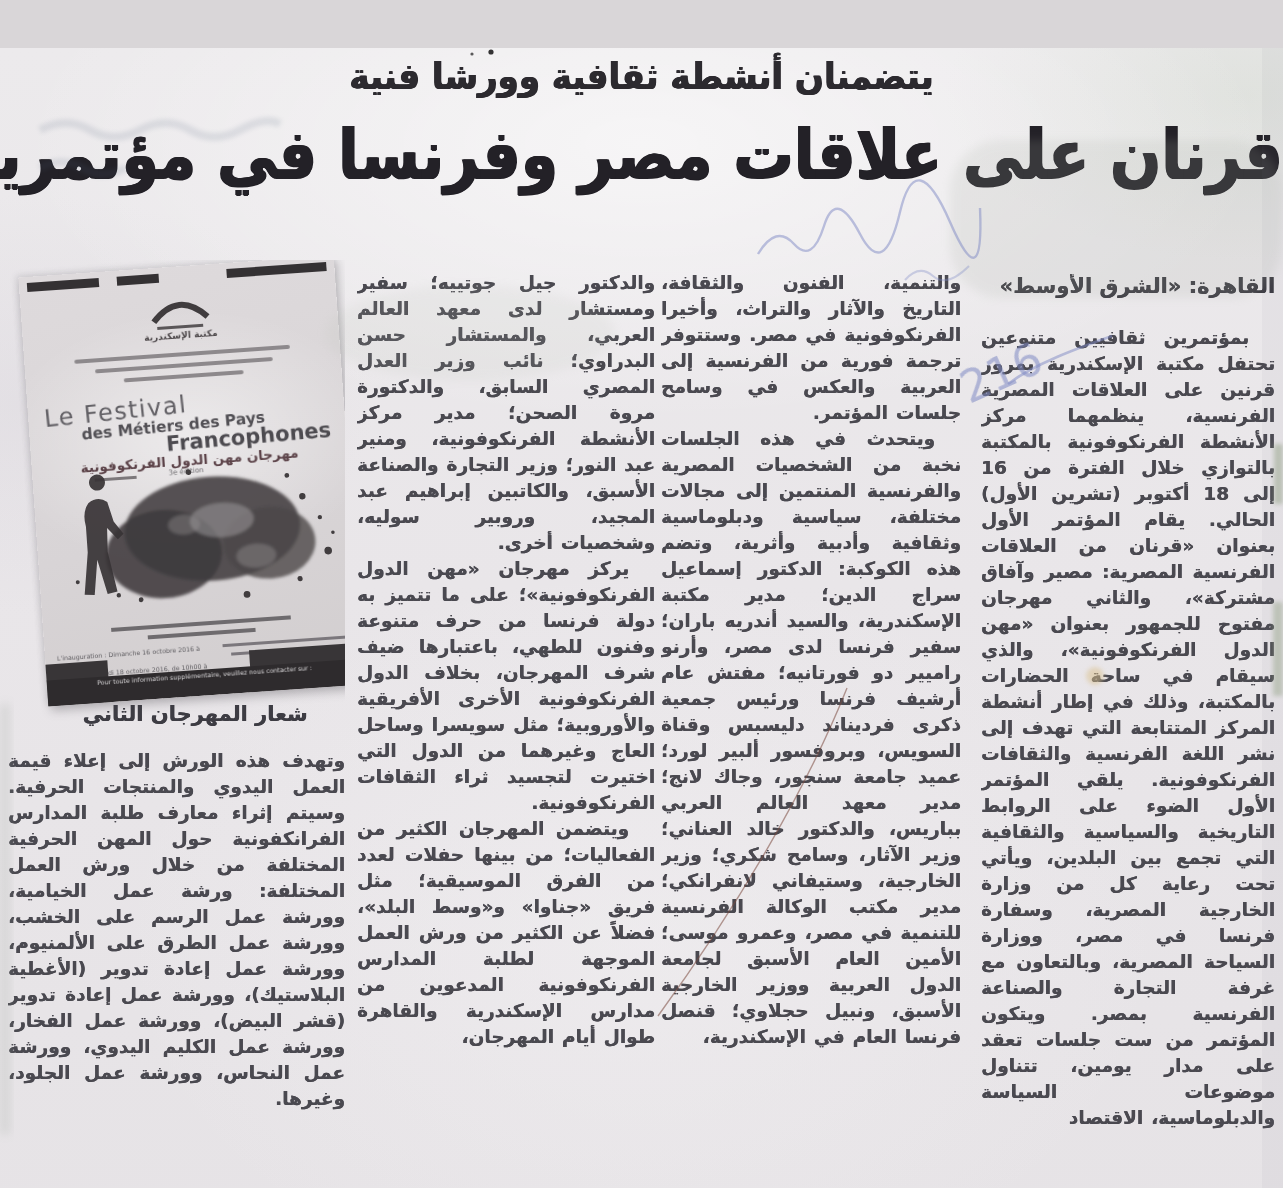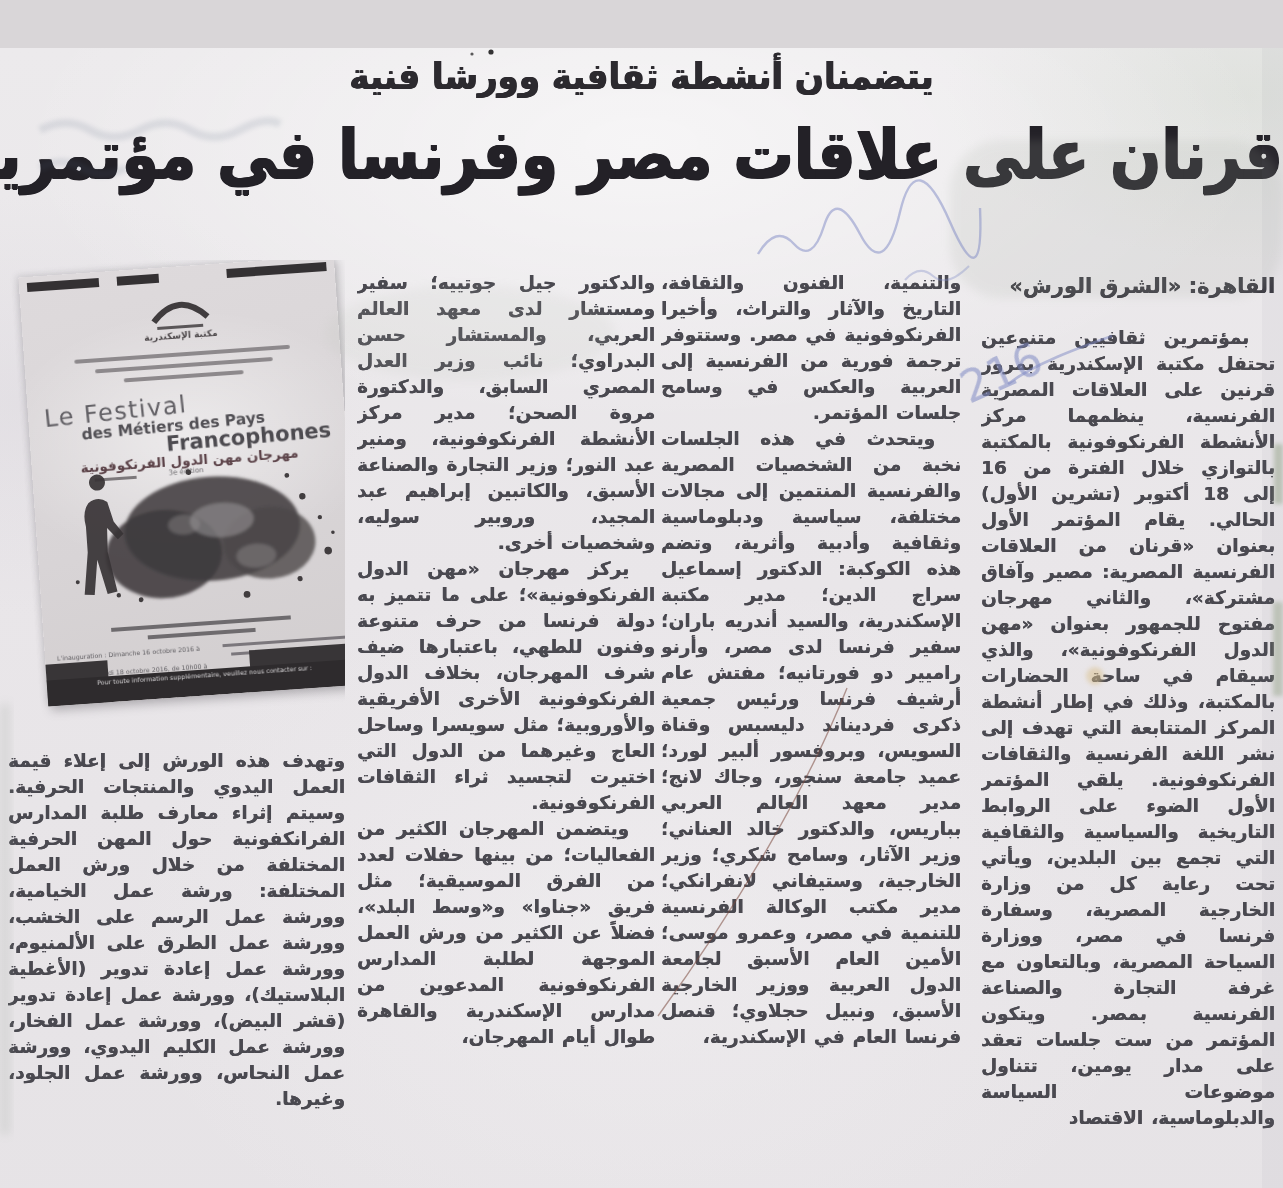--- a/index.html
+++ b/index.html
@@ -114,21 +114,21 @@
 
   <div class="kicker-wrap">
     <span class="kicker">يتضمنان أنشطة ثقافية وورشا فنية</span>
   </div>
 
   <div class="headline-wrap">
     <h1 class="headline">قرنان على علاقات مصر وفرنسا في مؤتمرين بالإسكندرية</h1>
   </div>
 
   <section class="col col1">
-    <div class="dateline">القاهرة: «الشرق الورش»</div>
+    <div class="dateline">القاهرة: «الشرق الأوسط»</div>
     <p class="para indent">بمؤتمرين ثقافيين متنوعين تحتفل مكتبة الإسكندرية بمرور قرنين على العلاقات المصرية الفرنسية، ينظمهما مركز الأنشطة الفرنكوفونية بالمكتبة بالتوازي خلال الفترة من 16 إلى 18 أكتوبر (تشرين الأول) الحالي. يقام المؤتمر الأول بعنوان «قرنان من العلاقات الفرنسية المصرية: مصير وآفاق مشتركة»، والثاني مهرجان مفتوح للجمهور بعنوان «مهن الدول الفرنكوفونية»، والذي سيقام في ساحة الحضارات بالمكتبة، وذلك في إطار أنشطة المركز المتتابعة التي تهدف إلى نشر اللغة الفرنسية والثقافات الفرنكوفونية. يلقي المؤتمر الأول الضوء على الروابط التاريخية والسياسية والثقافية التي تجمع بين البلدين، ويأتي تحت رعاية كل من وزارة الخارجية المصرية، وسفارة فرنسا في مصر، ووزارة السياحة المصرية، وبالتعاون مع غرفة التجارة والصناعة الفرنسية بمصر. ويتكون المؤتمر من ست جلسات تعقد على مدار يومين، تتناول موضوعات السياسة والدبلوماسية، الاقتصاد</p>
   </section>
 
   <section class="col col2">
     <p class="para">والتنمية، الفنون والثقافة، التاريخ والآثار والتراث، وأخيرا الفرنكوفونية في مصر. وستتوفر ترجمة فورية من الفرنسية إلى العربية والعكس في وسامح جلسات المؤتمر.</p>
     <p class="para indent">ويتحدث في هذه الجلسات نخبة من الشخصيات المصرية والفرنسية المنتمين إلى مجالات مختلفة، سياسية ودبلوماسية وثقافية وأدبية وأثرية، وتضم هذه الكوكبة: الدكتور إسماعيل سراج الدين؛ مدير مكتبة الإسكندرية، والسيد أندريه باران؛ سفير فرنسا لدى مصر، وأرنو راميير دو فورتانيه؛ مفتش عام أرشيف فرنسا ورئيس جمعية ذكرى فرديناند دليسبس وقناة السويس، وبروفسور ألبير لورد؛ عميد جامعة سنجور، وجاك لانج؛ مدير معهد العالم العربي بباريس، والدكتور خالد العناني؛ وزير الآثار، وسامح شكري؛ وزير الخارجية، وستيفاني لانفرانكي؛ مدير مكتب الوكالة الفرنسية للتنمية في مصر، وعمرو موسى؛ الأمين العام الأسبق لجامعة الدول العربية ووزير الخارجية الأسبق، ونبيل حجلاوي؛ قنصل فرنسا العام في الإسكندرية،</p>
   </section>
 
   <section class="col col3">
     <p class="para">والدكتور جيل جوتييه؛ سفير ومستشار لدى معهد العالم العربي، والمستشار حسن البدراوي؛ نائب وزير العدل المصري السابق، والدكتورة مروة الصحن؛ مدير مركز الأنشطة الفرنكوفونية، ومنير عبد النور؛ وزير التجارة والصناعة الأسبق، والكاتبين إبراهيم عبد المجيد، وروبير سوليه، وشخصيات أخرى.</p>
@@ -210,20 +210,21 @@
         <div class="p-ibar ib3"></div>
 
         <div class="p-corner cl"></div>
         <div class="p-corner cr"></div>
         <div class="p-footer">
           <span>Pour toute information supplémentaire, veuillez nous contacter sur :</span>
         </div>
       </div>
     </div>
 
+    <div class="photo-caption">شعار المهرجان الثاني</div>
 
     <div class="col4-text">
       <p class="para">وتهدف هذه الورش إلى إعلاء قيمة العمل اليدوي والمنتجات الحرفية. وسيتم إثراء معارف طلبة المدارس الفرانكفونية حول المهن الحرفية المختلفة من خلال ورش العمل المختلفة: ورشة عمل الخيامية، وورشة عمل الرسم على الخشب، وورشة عمل الطرق على الألمنيوم، وورشة عمل إعادة تدوير (الأغطية البلاستيك)، وورشة عمل إعادة تدوير (قشر البيض)، وورشة عمل الفخار، وورشة عمل الكليم اليدوي، وورشة عمل النحاس، وورشة عمل الجلود، وغيرها.</p>
     </div>
   </section>
 
   <svg class="overlay" width="1283" height="1188" viewBox="0 0 1283 1188">
     <defs>
       <filter id="b2" x="-40%" y="-40%" width="180%" height="180%">
           <feGaussianBlur stdDeviation="2"></feGaussianBlur>

